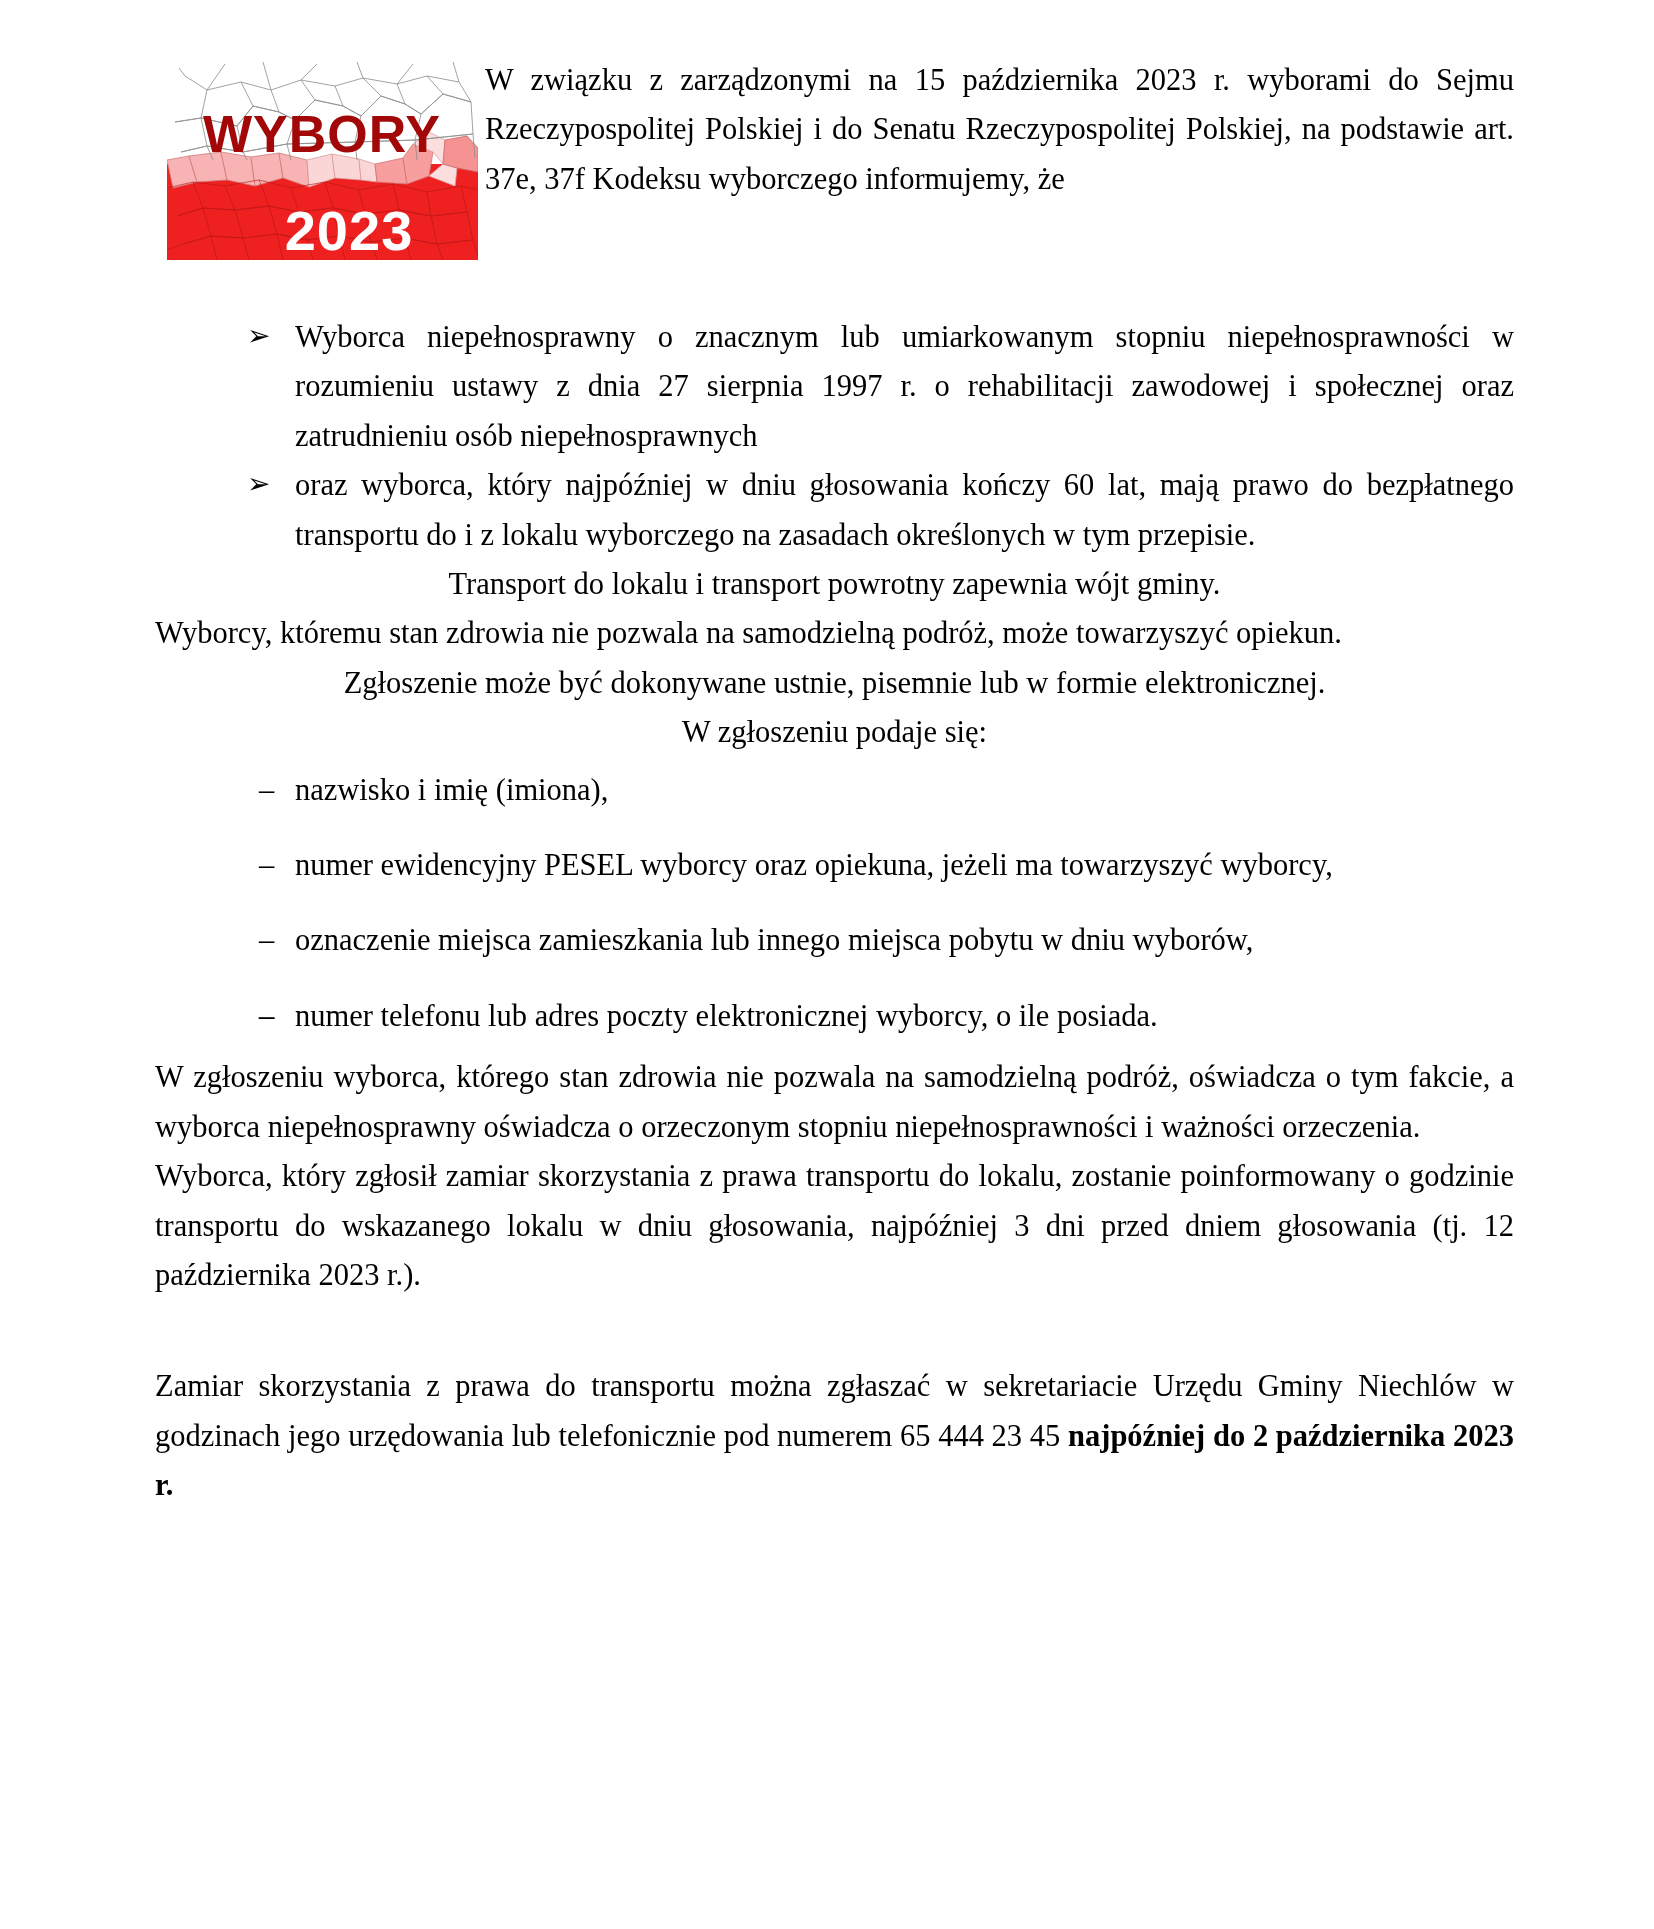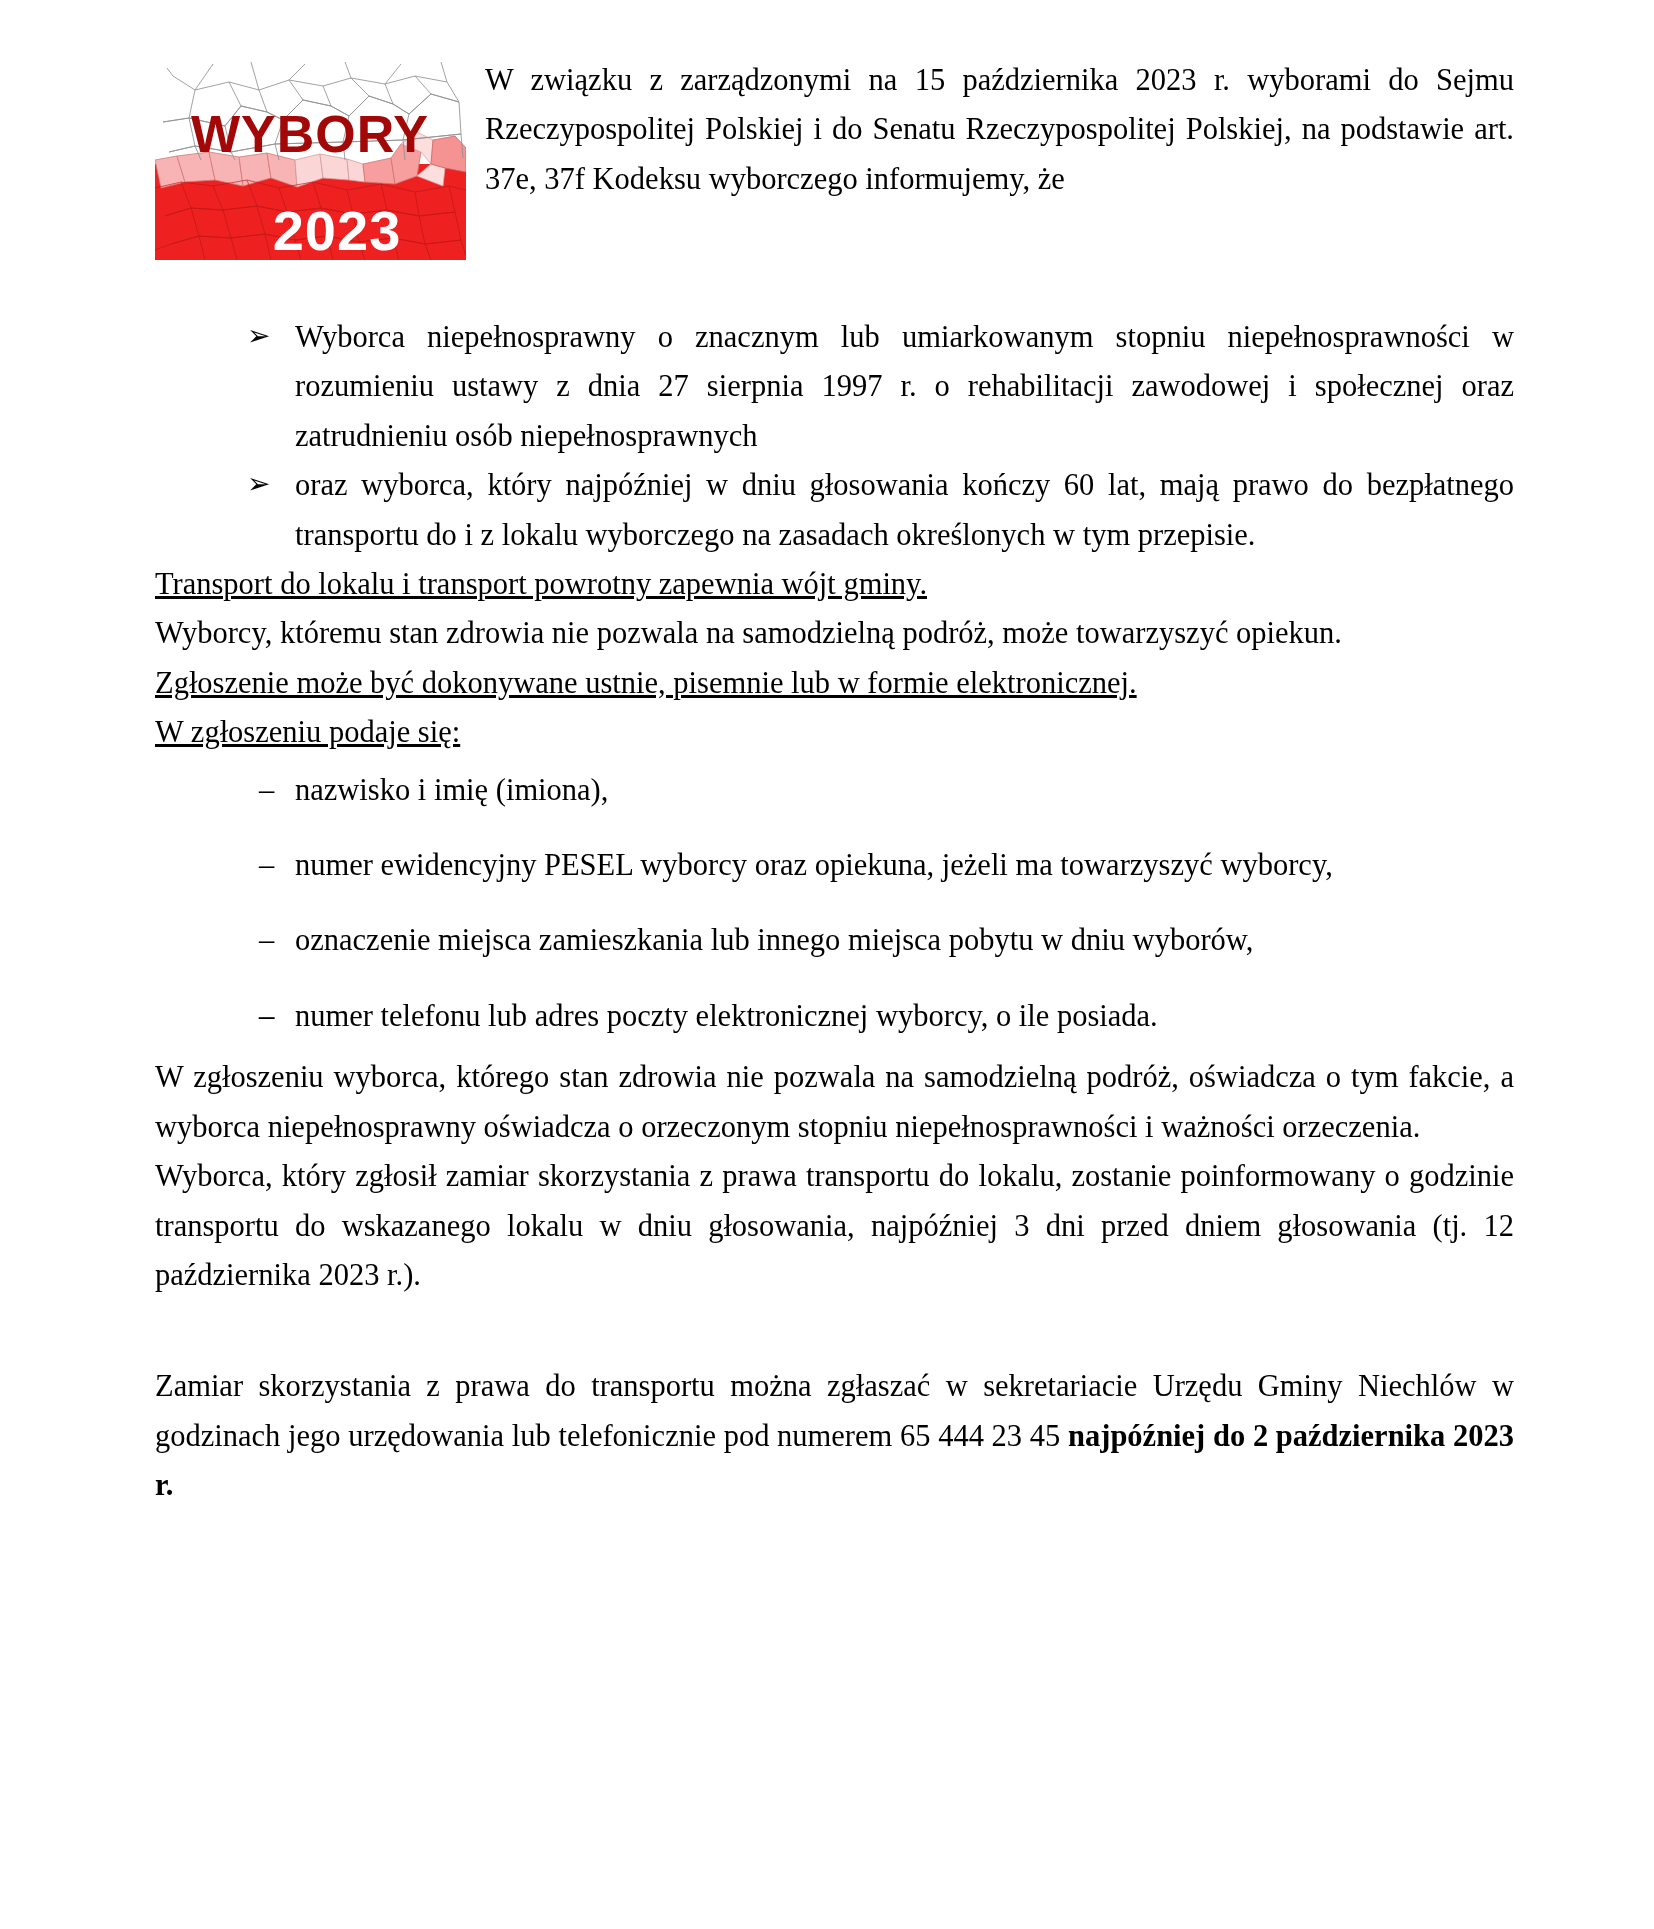--- a/index.html
+++ b/index.html
@@ -26,21 +26,21 @@
 
   
   .header-block {
     position: relative;
     margin: 0 0 52px 0;
     min-height: 205px;
   }
 
   .logo {
     position: absolute;
-    left: 0;
+    left: 12px;
     top: 4px;
     width: 311px;
     height: 200px;
     overflow: hidden;
   }
   .logo svg { display: block; width: 311px; height: 200px; }
 
   .intro {
     margin: 0;
     padding-left: 330px;
@@ -51,21 +51,21 @@
   }
 
   
   p.body-par {
     margin: 0 0 0 0;
     font-size: 30.5px;
     line-height: 1.62;
     text-align: justify;
     text-justify: inter-word;
   }
-  p.body-par.nojust { text-align: left; text-decoration: underline; }
+  p.body-par.nojust { text-align: center; }
 
   
   ul.arrow-list {
     list-style: none;
     margin: 0 0 0 0;
     padding: 0 0 0 48px;
   }
   ul.arrow-list > li {
     position: relative;
     padding-left: 92px;

